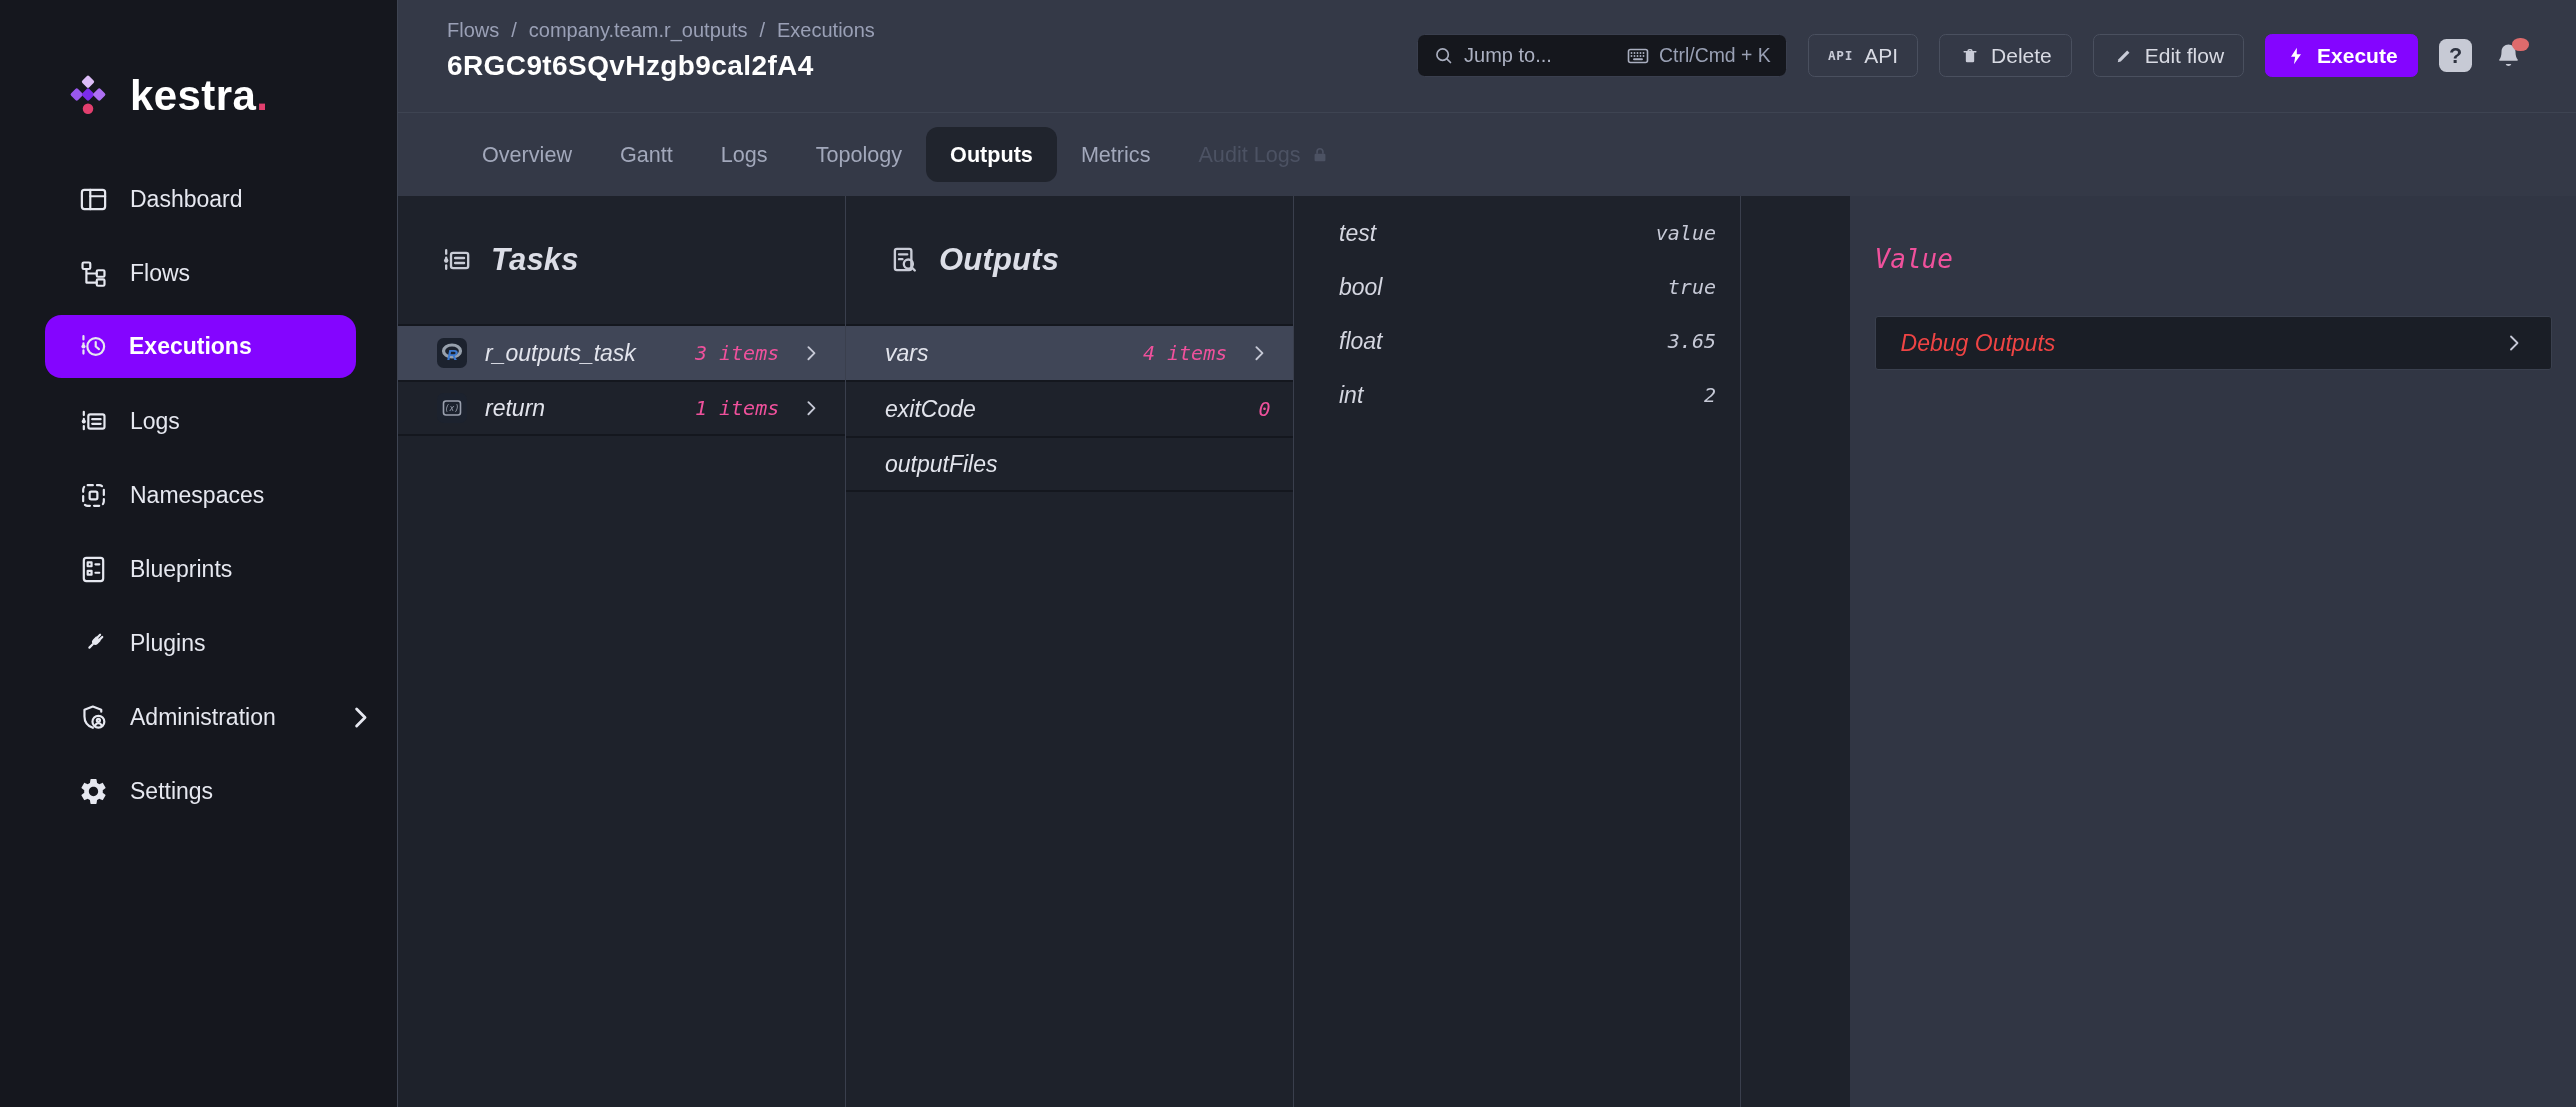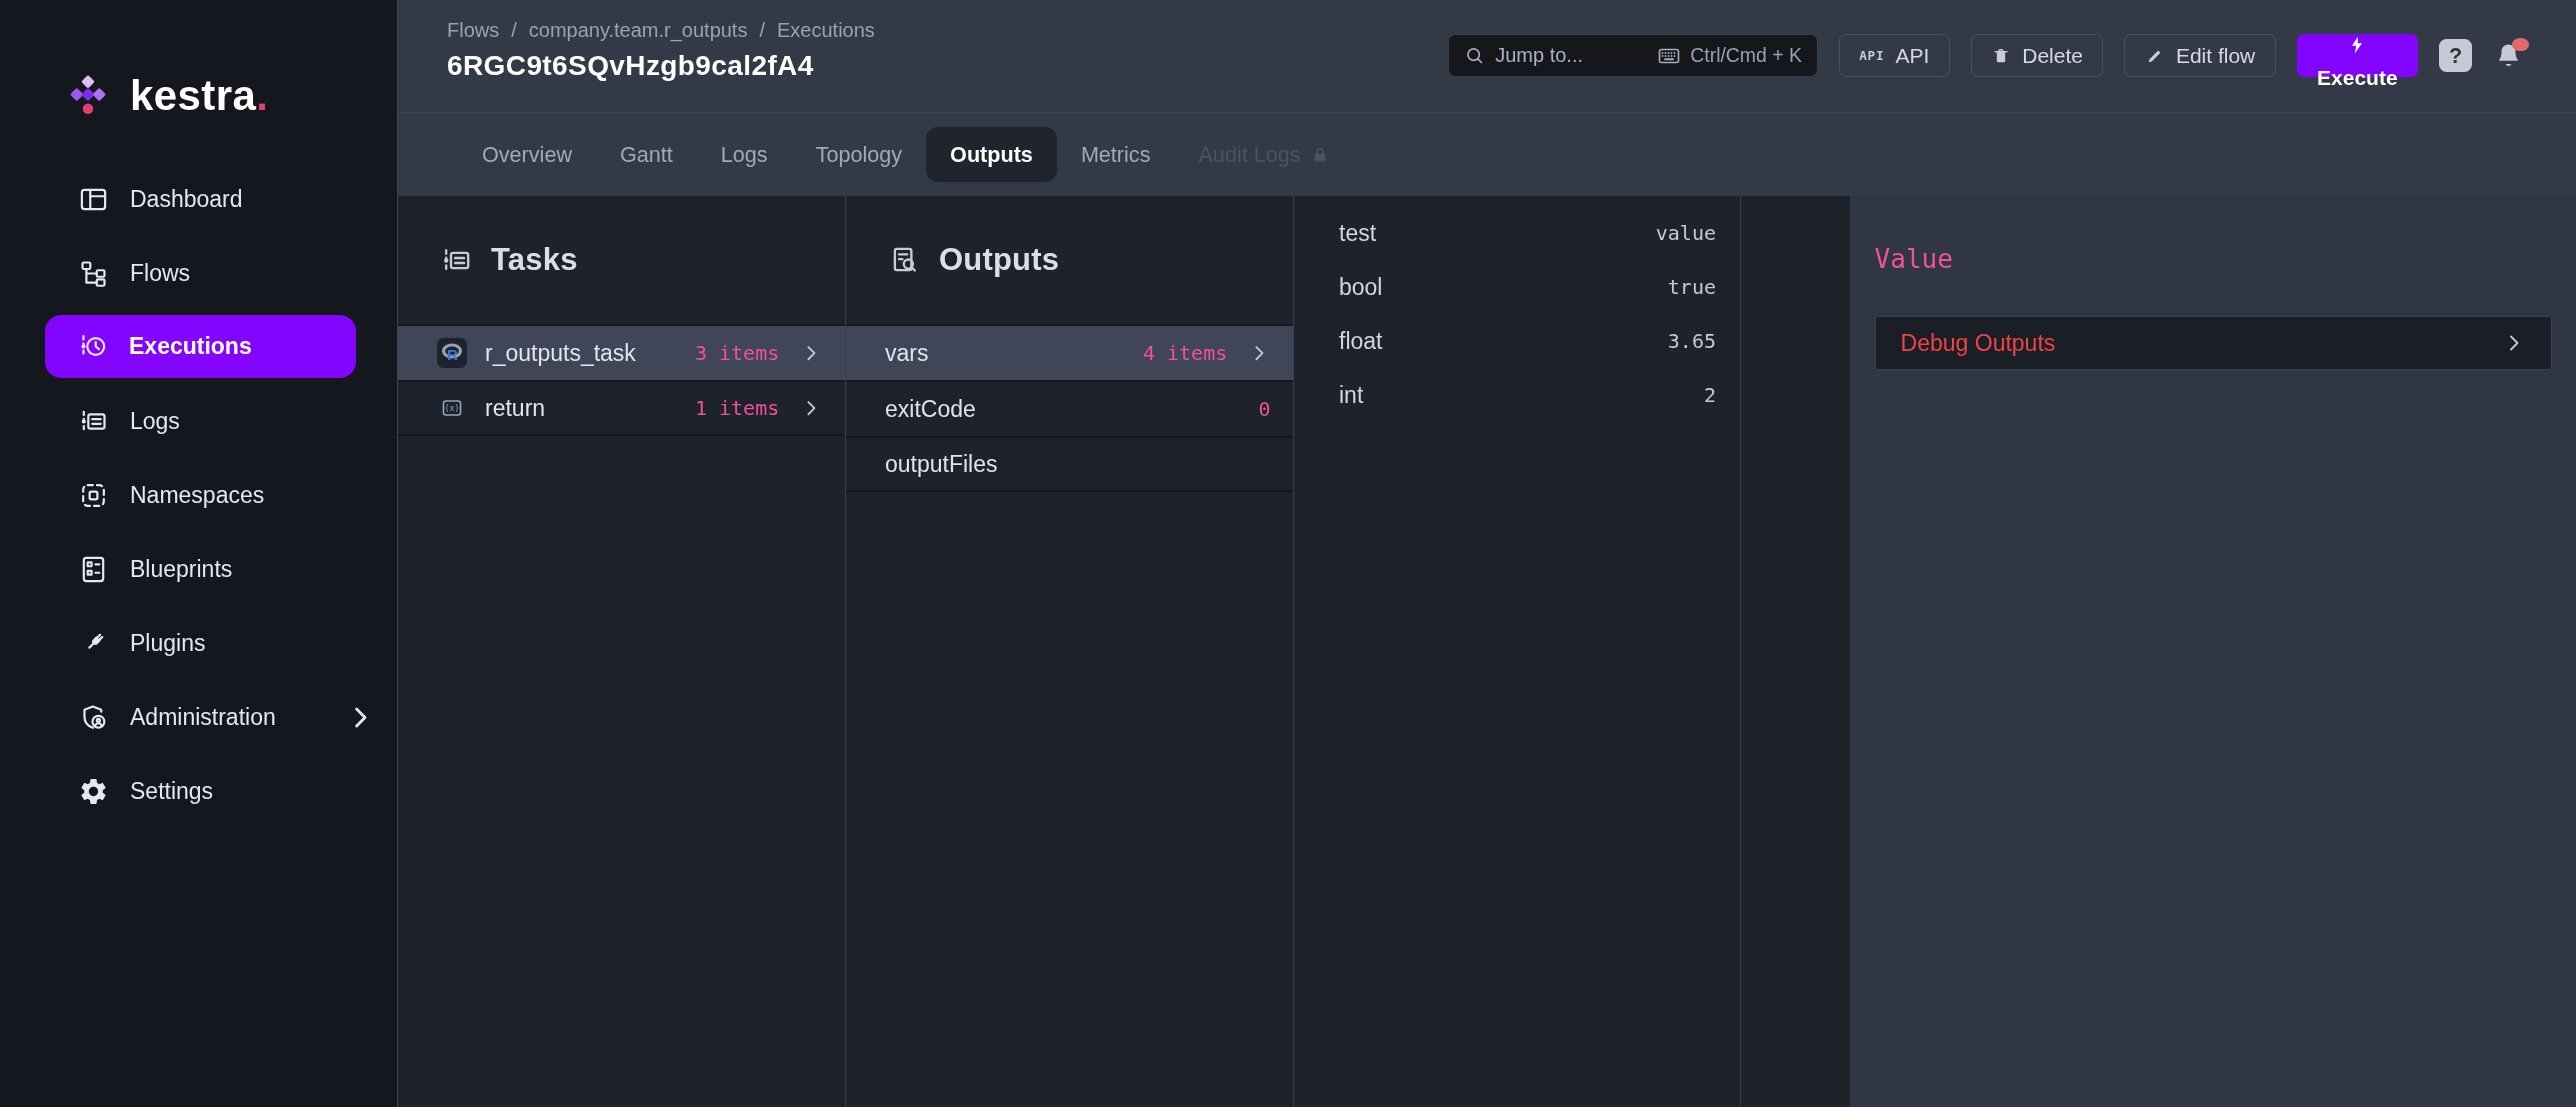--- a/index.html
+++ b/index.html
@@ -36,36 +36,36 @@
   .actions{ position:absolute; top:34px; right:52px; height:43px; display:flex; align-items:center; gap:21px; }
 
   .searchbox{ width:370px; height:43px; background:#15171D; border:1.5px solid #3A3F4E; border-radius:7.5px; display:flex; align-items:center; padding:0 15px; gap:10.4px; cursor:text; }
   .searchbox .icn{ width:21px; height:21px; color:#A9AEBF; }
   .search-text{ font-size:20px; color:#ACB1C2; }
   .search-right{ margin-left:auto; display:flex; align-items:center; gap:9px; color:#99A0B4; font-size:19.4px; }
   .search-right .icn{ width:24px; height:24px; }
 
   .btn{ height:43px; border:1.5px solid #4A505F; border-radius:6.7px; background:transparent; color:#D8DAE3; font-size:21px; display:flex; align-items:center; gap:11.2px; padding:0 19.4px; cursor:pointer; font-family:inherit; }
   .btn .icn{ width:20px; height:20px; color:#C9CCD8; }
-  .btn.primary{ background:#8405FF; border-color:#8405FF; color:#FFFFFF; font-weight:bold;flex-direction:column; }
+  .btn.primary{ background:#8405FF; border-color:#8405FF; color:#FFFFFF; font-weight:bold; }
   .btn.primary .icn{ color:#FFFFFF; }
   .api-glyph{ font-size:12.7px; font-weight:bold; letter-spacing:0.7px; color:#C9CCD8; font-family:"DejaVu Sans Mono","Liberation Mono",monospace; }
 
   .help-btn{ width:33px; height:33px; border-radius:7.5px; background:#C7CAD5; color:#2E3340; font-size:21.6px; font-weight:bold; display:flex; align-items:center; justify-content:center; cursor:pointer; }
   .bell{ position:relative; width:31px; height:31px; color:#C7CAD5; cursor:pointer; }
   .bell-dot{ position:absolute; top:-2.2px; right:-4.5px; width:16.4px; height:12.7px; border-radius:50%; background:#DF6B6C; }
 
   .tabsbar{ height:83px; flex:none; background:#343947; display:flex; align-items:center; padding-left:60px; }
   .tab{ height:55px; display:flex; align-items:center; gap:9.7px; padding:0 24px; border-radius:12px; font-size:21.6px; color:#A2A8BB; cursor:pointer; white-space:nowrap;justify-content:center; }
   .tab.active{ background:#20242D; color:#FFFFFF; font-weight:bold; }
   .tab.locked{ color:#4C5263; cursor:default; }
   .tab .icn{ width:20px; height:20px; color:#4C5263; }
 
   
-  .content{ flex:1; display:flex; min-height:0; }
+  .content{ flex:1; display:flex; min-height:0;font-style:italic; }
   .col{ background:#1E222B; }
   .col-tasks{ width:448px; flex:none; border-right:1.5px solid #3A3F4D; }
   .col-outputs{ width:448px; flex:none; border-right:1.5px solid #3A3F4D; }
   .col-attrs{ width:447px; flex:none; border-right:1.5px solid #3A3F4D;text-align:right; }
   .col-spacer{ width:109px; flex:none; }
   .detail{ flex:1; background:#313644; padding-left:24.6px; }
 
   .panel-head{ height:128px; display:flex; align-items:center; gap:18px; padding-left:42px; color:#DCDEE7; }
   .panel-head .icn{ width:33px; height:33px; color:#C9CCD6; }
   .panel-title{ font-size:31px; font-weight:bold; letter-spacing:0.2px; }

